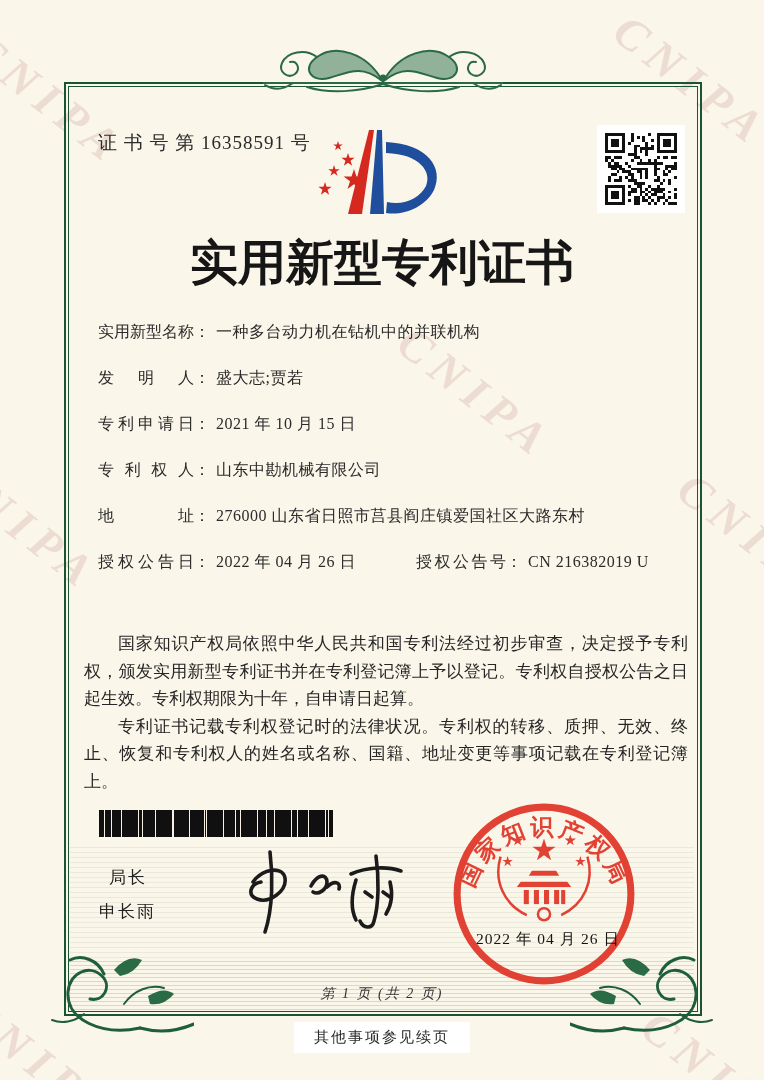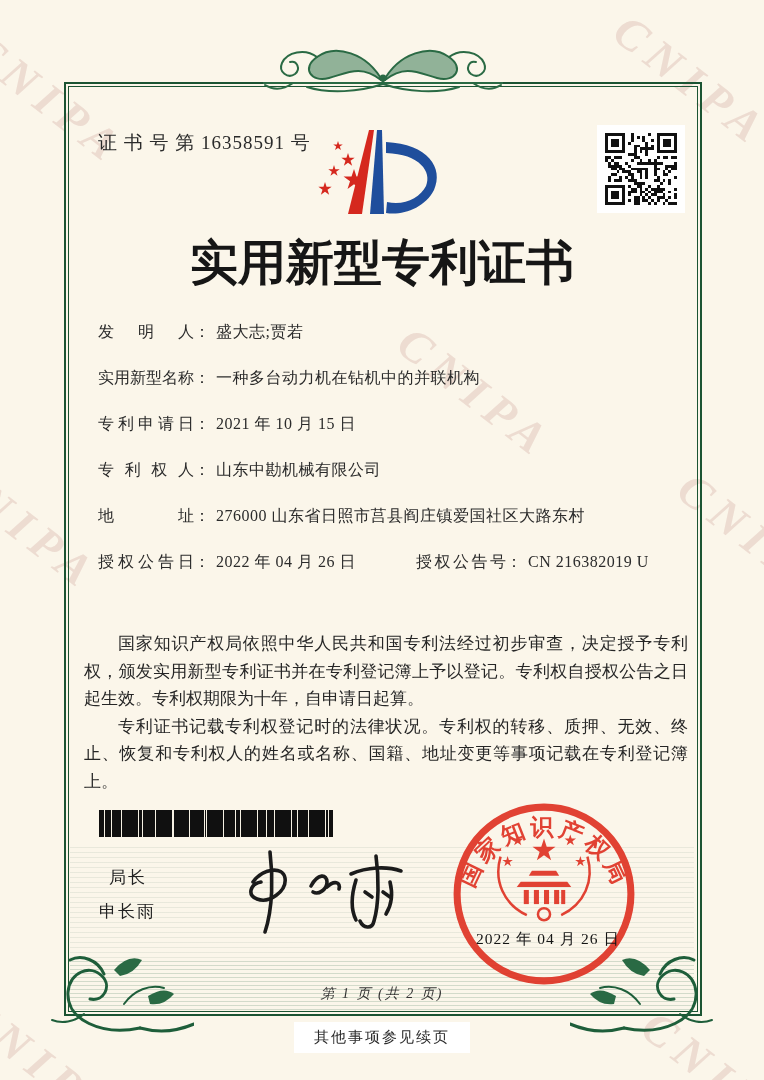--- a/index.html
+++ b/index.html
@@ -159,24 +159,24 @@
         <path d="M2,2h3v3h-3z M20,2h3v3h-3z M2,20h3v3h-3z"></path>
         <path id="qr-mods" d="M9,0h1v1h-1zM15,0h1v1h-1zM9,1h1v1h-1zM11,1h1v1h-1zM13,1h1v1h-1zM9,2h1v1h-1zM13,2h1v1h-1zM16,2h1v1h-1zM8,3h1v1h-1zM14,3h1v1h-1zM10,4h1v1h-1zM11,4h1v1h-1zM14,4h1v1h-1zM16,4h1v1h-1zM10,5h1v1h-1zM12,5h1v1h-1zM13,5h1v1h-1zM14,5h1v1h-1zM15,5h1v1h-1zM16,5h1v1h-1zM10,6h1v1h-1zM12,6h1v1h-1zM14,6h1v1h-1zM8,7h1v1h-1zM9,7h1v1h-1zM10,7h1v1h-1zM14,7h1v1h-1zM0,8h1v1h-1zM1,8h1v1h-1zM3,8h1v1h-1zM4,8h1v1h-1zM5,8h1v1h-1zM10,8h1v1h-1zM11,8h1v1h-1zM18,8h1v1h-1zM20,8h1v1h-1zM21,8h1v1h-1zM23,8h1v1h-1zM24,8h1v1h-1zM0,9h1v1h-1zM2,9h1v1h-1zM9,9h1v1h-1zM12,9h1v1h-1zM15,9h1v1h-1zM17,9h1v1h-1zM1,10h1v1h-1zM3,10h1v1h-1zM4,10h1v1h-1zM7,10h1v1h-1zM11,10h1v1h-1zM12,10h1v1h-1zM13,10h1v1h-1zM14,10h1v1h-1zM15,10h1v1h-1zM16,10h1v1h-1zM17,10h1v1h-1zM18,10h1v1h-1zM19,10h1v1h-1zM24,10h1v1h-1zM1,11h1v1h-1zM2,11h1v1h-1zM3,11h1v1h-1zM4,11h1v1h-1zM5,11h1v1h-1zM8,11h1v1h-1zM17,11h1v1h-1zM21,11h1v1h-1zM22,11h1v1h-1zM23,11h1v1h-1zM24,11h1v1h-1zM2,12h1v1h-1zM3,12h1v1h-1zM5,12h1v1h-1zM6,12h1v1h-1zM9,12h1v1h-1zM10,12h1v1h-1zM11,12h1v1h-1zM12,12h1v1h-1zM13,12h1v1h-1zM14,12h1v1h-1zM17,12h1v1h-1zM18,12h1v1h-1zM21,12h1v1h-1zM23,12h1v1h-1zM24,12h1v1h-1zM4,13h1v1h-1zM6,13h1v1h-1zM7,13h1v1h-1zM8,13h1v1h-1zM11,13h1v1h-1zM12,13h1v1h-1zM14,13h1v1h-1zM17,13h1v1h-1zM20,13h1v1h-1zM22,13h1v1h-1zM2,14h1v1h-1zM3,14h1v1h-1zM8,14h1v1h-1zM9,14h1v1h-1zM12,14h1v1h-1zM14,14h1v1h-1zM17,14h1v1h-1zM20,14h1v1h-1zM21,14h1v1h-1zM1,15h1v1h-1zM5,15h1v1h-1zM7,15h1v1h-1zM9,15h1v1h-1zM12,15h1v1h-1zM14,15h1v1h-1zM18,15h1v1h-1zM24,15h1v1h-1zM1,16h1v1h-1zM3,16h1v1h-1zM4,16h1v1h-1zM5,16h1v1h-1zM8,16h1v1h-1zM9,16h1v1h-1zM10,16h1v1h-1zM17,16h1v1h-1zM18,16h1v1h-1zM20,16h1v1h-1zM22,16h1v1h-1zM10,17h1v1h-1zM11,17h1v1h-1zM12,17h1v1h-1zM13,17h1v1h-1zM19,17h1v1h-1zM22,17h1v1h-1zM8,18h1v1h-1zM11,18h1v1h-1zM12,18h1v1h-1zM15,18h1v1h-1zM18,18h1v1h-1zM9,19h1v1h-1zM10,19h1v1h-1zM12,19h1v1h-1zM14,19h1v1h-1zM16,19h1v1h-1zM17,19h1v1h-1zM18,19h1v1h-1zM19,19h1v1h-1zM20,19h1v1h-1zM24,19h1v1h-1zM8,20h1v1h-1zM9,20h1v1h-1zM10,20h1v1h-1zM12,20h1v1h-1zM13,20h1v1h-1zM15,20h1v1h-1zM17,20h1v1h-1zM18,20h1v1h-1zM19,20h1v1h-1zM22,20h1v1h-1zM8,21h1v1h-1zM12,21h1v1h-1zM14,21h1v1h-1zM16,21h1v1h-1zM17,21h1v1h-1zM20,21h1v1h-1zM24,21h1v1h-1zM10,22h1v1h-1zM11,22h1v1h-1zM13,22h1v1h-1zM15,22h1v1h-1zM18,22h1v1h-1zM19,22h1v1h-1zM20,22h1v1h-1zM22,22h1v1h-1zM24,22h1v1h-1zM8,23h1v1h-1zM10,23h1v1h-1zM11,23h1v1h-1zM13,23h1v1h-1zM14,23h1v1h-1zM16,23h1v1h-1zM18,23h1v1h-1zM21,23h1v1h-1zM10,24h1v1h-1zM11,24h1v1h-1zM15,24h1v1h-1zM17,24h1v1h-1zM20,24h1v1h-1zM22,24h1v1h-1zM23,24h1v1h-1zM24,24h1v1h-1z"></path>
       </g>
     </svg>
   </div>
 
   <div class="title">实用新型专利证书</div>
 
   <div class="fields">
     <div class="f-row">
+      <span class="f-label">实用新型名称</span><span class="f-colon">：</span><span class="f-value">一种多台动力机在钻机中的并联机构</span>
+    </div>
+    <div class="f-row">
       <span class="f-label">发明人</span><span class="f-colon">：</span><span class="f-value">盛大志;贾若</span>
-    </div>
-    <div class="f-row">
-      <span class="f-label">实用新型名称</span><span class="f-colon">：</span><span class="f-value">一种多台动力机在钻机中的并联机构</span>
     </div>
     <div class="f-row">
       <span class="f-label">专利申请日</span><span class="f-colon">：</span><span class="f-value">2021 年 10 月 15 日</span>
     </div>
     <div class="f-row">
       <span class="f-label">专利权人</span><span class="f-colon">：</span><span class="f-value">山东中勘机械有限公司</span>
     </div>
     <div class="f-row">
       <span class="f-label">地址</span><span class="f-colon">：</span><span class="f-value">276000 山东省日照市莒县阎庄镇爱国社区大路东村</span>
     </div>

